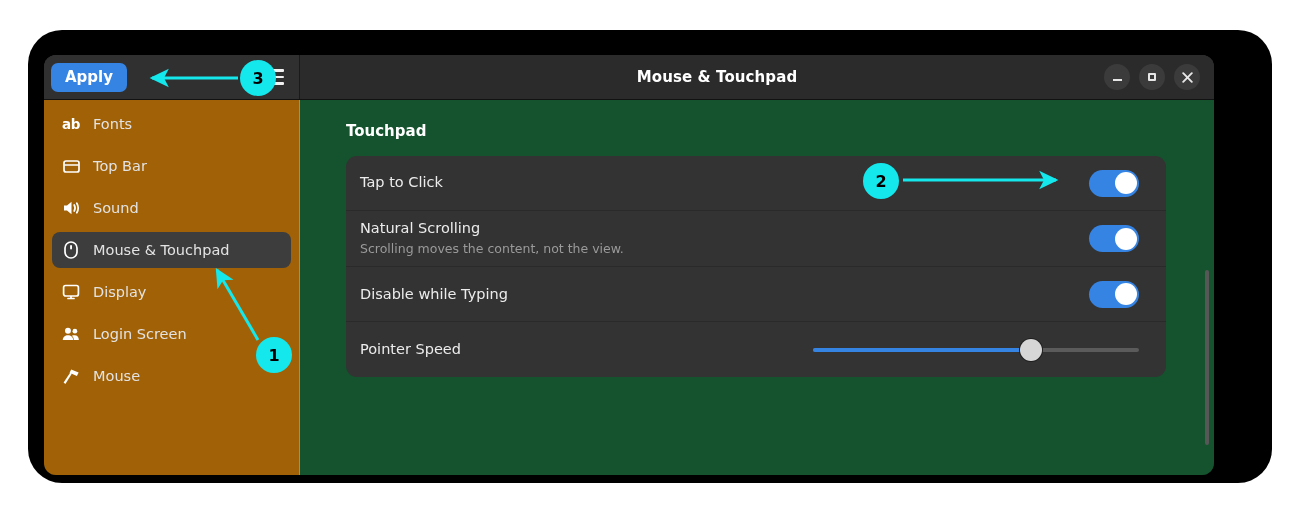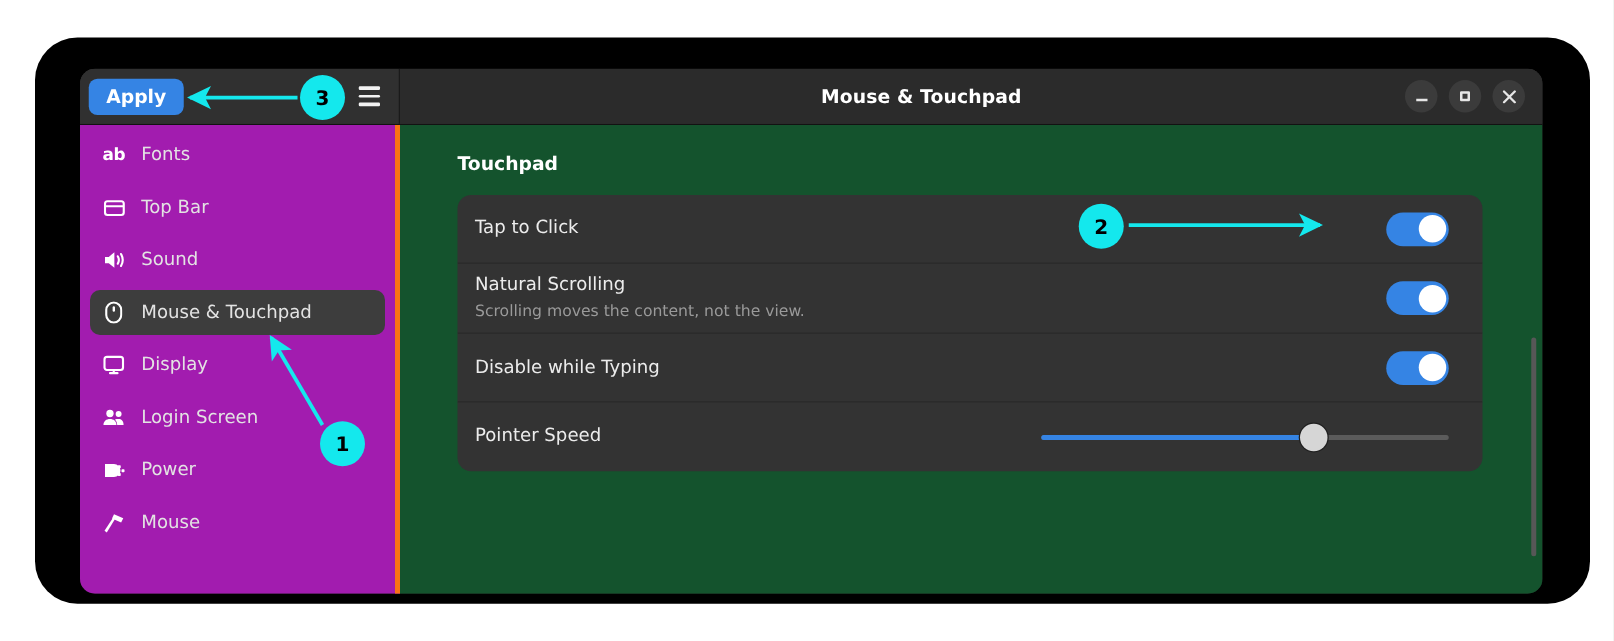--- a/index.html
+++ b/index.html
@@ -16,21 +16,21 @@
     position: absolute;
     left: 28px; top: 30px;
     width: 1244px; height: 453px;
     background: #000000;
     border-radius: 34px;
   }
 
   
   .window {
     position: absolute;
-    left: 64px; top: 55px;
+    left: 44px; top: 55px;
     width: 1170px; height: 420px;
     background: #1e1e1e;
     border-radius: 12px;
     overflow: hidden;
     display: flex;
     flex-direction: column;
   }
 
   
   .headerbar {
@@ -115,22 +115,22 @@
   .wc-max i { display:block; width: 8px; height: 8px; border: 2px solid #e6e6e6; border-radius:1px; }
   .wc-close svg { display:block; }
 
   
   .wbody { flex: 1 1 auto; display: flex; min-height: 0; }
 
   
   .sidebar {
     width: 256px;
     flex: 0 0 256px;
-    background: #a21caf;
-    border-right: 4px solid #f97316;
+    background: #a16207;
+    border-right: 1px solid #f97316;
     padding: 6px 8px 0 8px;
     overflow: hidden;
   }
   .side-item {
     display: flex;
     align-items: center;
     gap: 13px;
     height: 36px;
     padding: 0 10px;
     border-radius: 8px;
@@ -347,31 +347,20 @@
             <svg width="19" height="16" viewBox="0 0 19 16">
               <circle cx="6.3" cy="4.6" r="3.1" fill="#fff"></circle>
               <circle cx="13.6" cy="5" r="2.5" fill="#fff"></circle>
               <path d="M0.8 14.3 c0-3.2 2.5-5 5.5-5 s5.5 1.8 5.5 5 Z" fill="#fff"></path>
               <path d="M12.4 14.3 c0-2.4-.9-3.7-2-4.5 .8-.4 1.8-.5 3-.5 2.6 0 4.4 1.6 4.4 5 Z" fill="#fff"></path>
             </svg>
           </span>
           <span>Login Screen</span>
         </div>
 
-        <div class="side-item">
-          <span class="side-ico">
-            <svg width="18" height="17" viewBox="0 0 18 17">
-              <path d="M2 3.2 h7.2 a4.6 4.6 0 0 1 0 10.4 H2 Z" fill="#fff"></path>
-              <rect x="12.2" y="4.1" width="2.4" height="2.4" rx="0.6" fill="#fff"></rect>
-              <rect x="12.2" y="10.4" width="2.4" height="2.4" rx="0.6" fill="#fff"></rect>
-              <rect x="15.2" y="7.3" width="2.4" height="2.4" rx="0.6" fill="#fff"></rect>
-            </svg>
-          </span>
-          <span>Power</span>
-        </div>
 
         <div class="side-item">
           <span class="side-ico">
             <svg width="18" height="17" viewBox="0 0 18 17">
               <path d="M9.2 1.4 L16.6 4.6 L14.9 8.0 L7.6 4.8 Z" fill="#fff"></path>
               <path d="M8.3 4.4 L1.6 14.6 L3.4 15.9 L9.9 5.4 Z" fill="#fff"></path>
             </svg>
           </span>
           <span>Mouse</span>
         </div>

